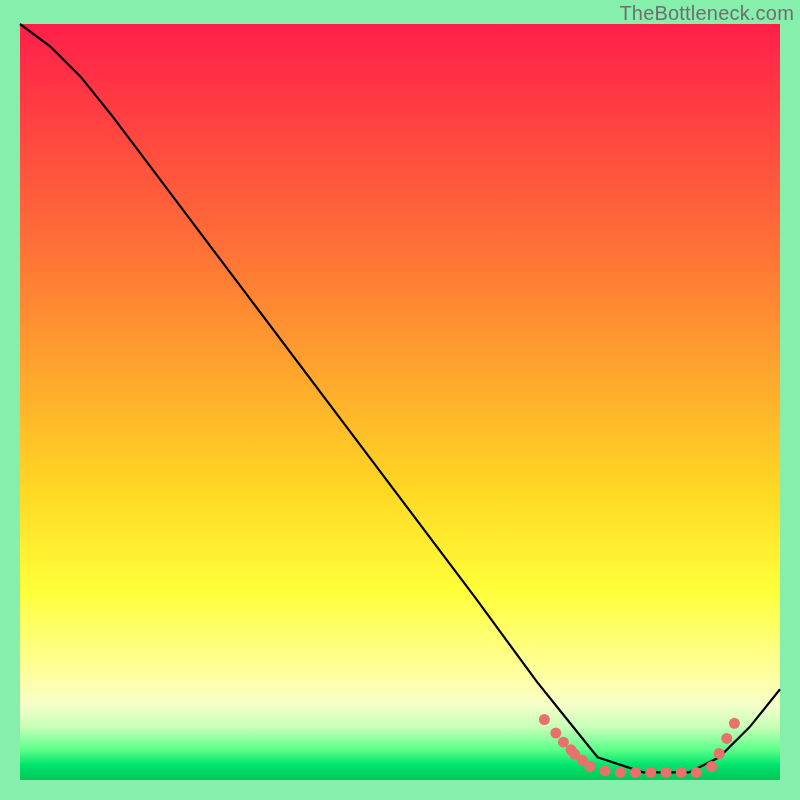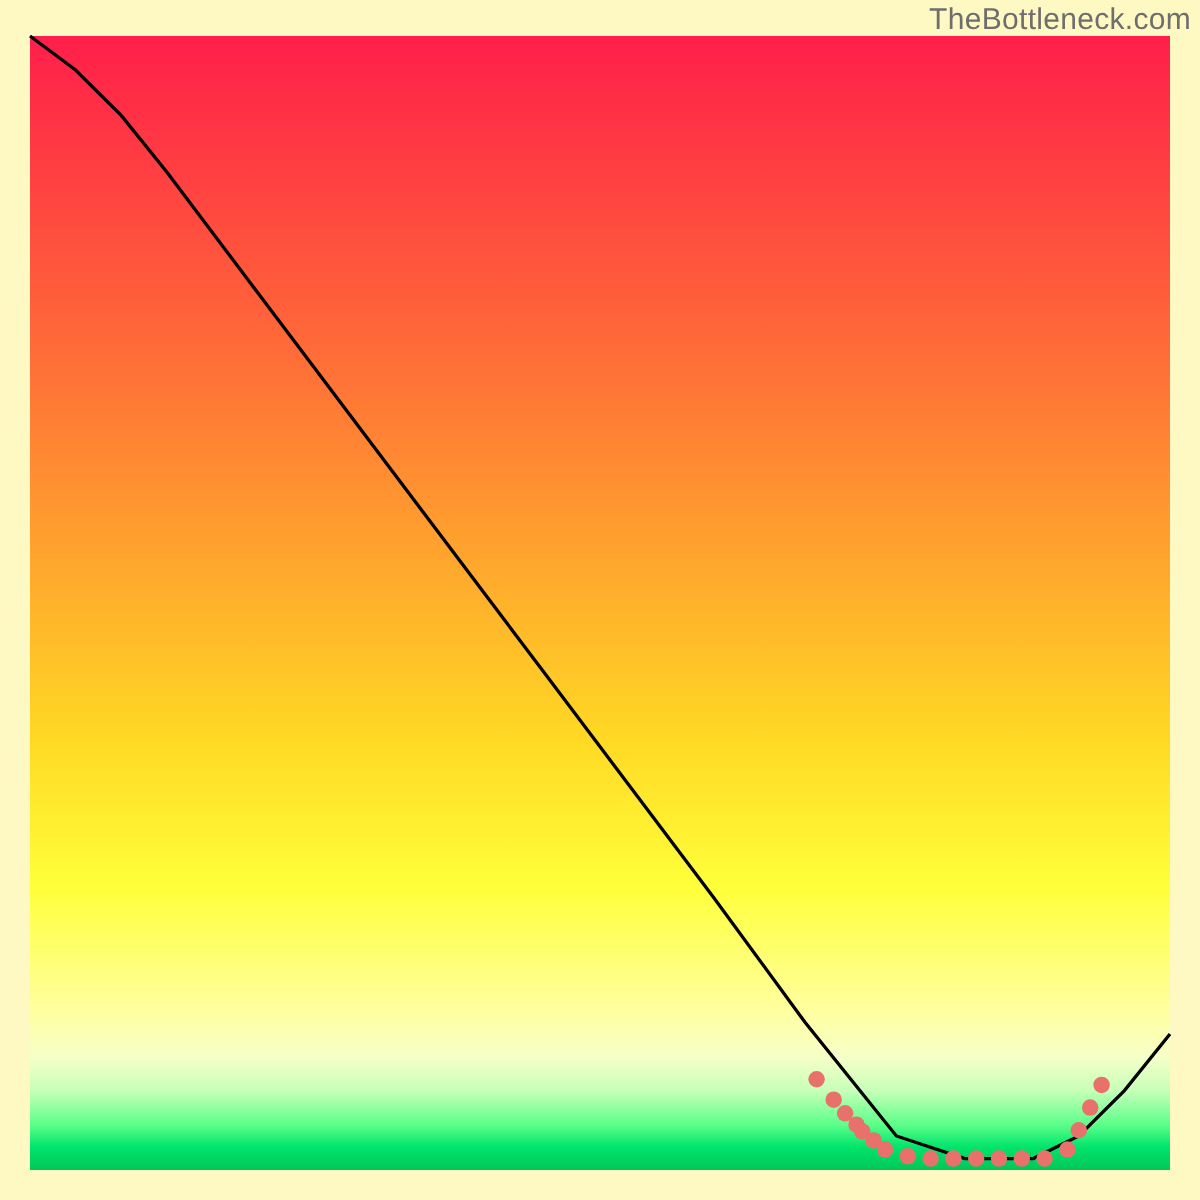--- a/index.html
+++ b/index.html
@@ -8,21 +8,21 @@
     width: 800px;
     height: 800px;
     background: #000;
     overflow: hidden;
     font-family: Arial, Helvetica, sans-serif;
   }
   .outer {
     position: relative;
     width: 800px;
     height: 800px;
-    background: #fef9c3;
+    background: #86efac;
     text-align: center;
   }
   .watermark {
     position: absolute;
     top: 2px;
     right: 6px;
     color: #6e6e6e;
     font-size: 20px;
     font-weight: 500;
     letter-spacing: 0.2px;

